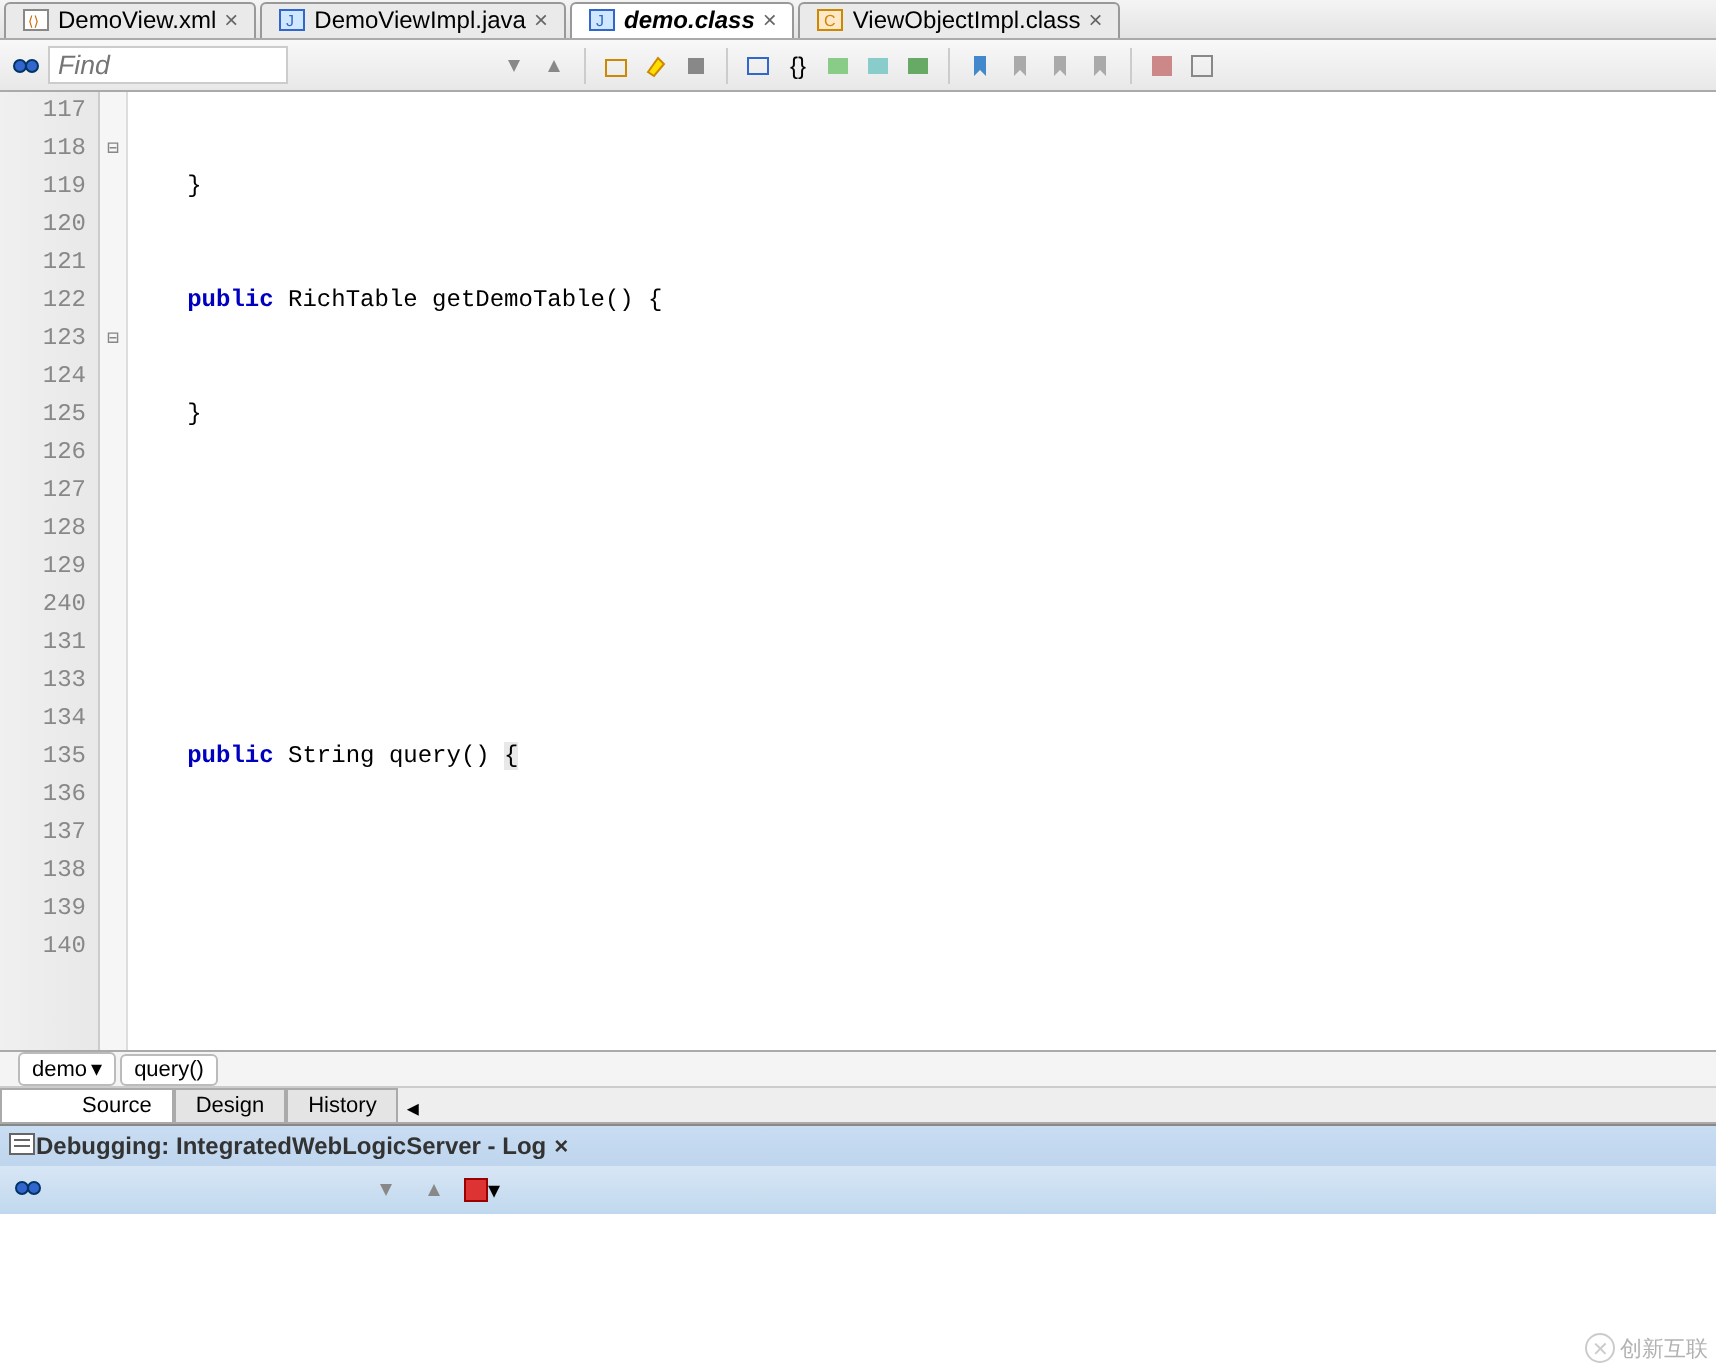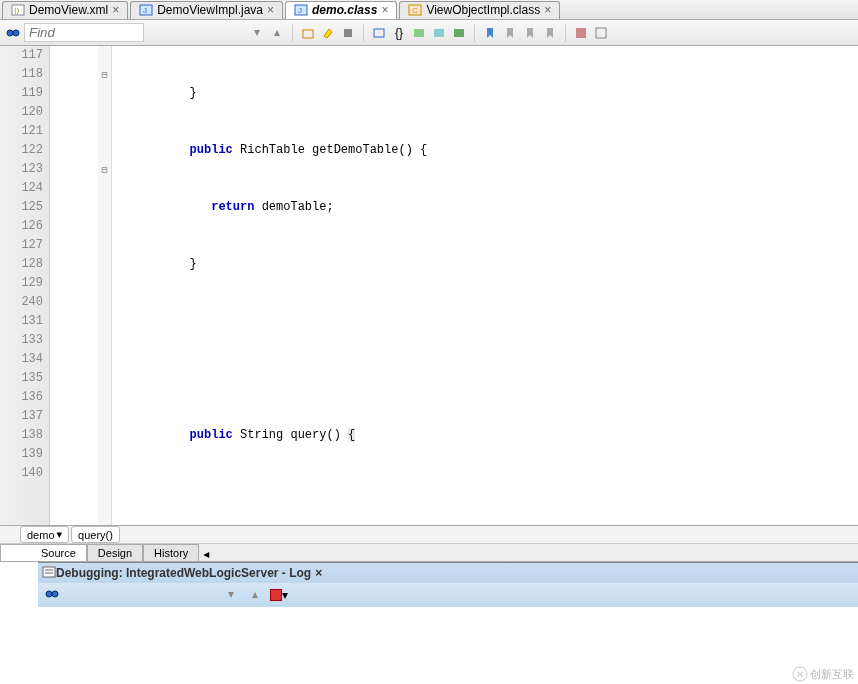--- a/index.html
+++ b/index.html
@@ -58,21 +58,20 @@
       font-style: italic;
     }
     .tb-sep { width: 1px; height: 18px; background: #ccc; margin: 0 4px; }
     .tb-btn { width: 18px; height: 18px; display: inline-flex; align-items: center; justify-content: center; }
     
     .editor-area {
       display: flex;
       height: 480px;
       border-bottom: 1px solid #aaa;
       overflow: hidden;
-      gap: 48px;
     }
     .gutter {
       width: 50px;
       background: linear-gradient(to right, #f0f0f0, #e8e8e8);
       border-right: 1px solid #ccc;
       text-align: right;
       padding-right: 6px;
       color: #888;
       font-family: Consolas, "Courier New", monospace;
       font-size: 12px;
@@ -98,21 +97,22 @@
       position: relative;
     }
     .code-line { height: 19px; position: relative; }
     .kw { color: #0000c0; font-weight: bold; }
     
     .breadcrumb-bar {
       height: 18px;
       background: #f4f4f4;
       border-bottom: 1px solid #ccc;
       display: flex;
-      padding: 0 20px;
+      align-items: center;
+      padding: 0 9px;
       font-size: 11px;
     }
     .breadcrumb-item {
       padding: 1px 6px;
       border: 1px solid #bbb;
       border-radius: 3px;
       background: #fff;
       margin-right: 2px;
       display: flex;
       align-items: center;
@@ -130,21 +130,20 @@
       border: 1px solid #aaa;
       border-bottom: none;
       background: #e4e4e4;
       font-size: 11px;
     }
     .source-tab.active { background: #fff; padding-left: 40px; }
     
     .log-panel {
       background: linear-gradient(#c9ddf2, #b0cce8);
       border-top: 1px solid #888;
-      margin-left: 38px;
     }
     .log-header {
       height: 20px;
       display: flex;
       align-items: center;
       padding: 0 4px;
       font-weight: bold;
       color: #333;
     }
     .log-header .closex { margin-left: 4px; cursor: pointer; }
@@ -371,21 +370,20 @@
       <div>&nbsp;</div>
       <div>&nbsp;</div>
       <div>&nbsp;</div>
       <div>&nbsp;</div>
       <div>&nbsp;</div>
       <div>&nbsp;</div>
   </div>
   <div class="code">
     <div class="code-line">   }</div>
     <div class="code-line">   <span class="kw">public</span> RichTable getDemoTable() {</div>
-    <div class="code-line">      <span class="kw">return</span> demoTable;</div>
     <div class="code-line">   }</div>
     <div class="code-line"></div>
     <div class="code-line"></div>
     <div class="code-line">   <span class="kw">public</span> String query() <span style="background:#e8e8e8">{</span></div>
     <div class="code-line"></div>
     
     
     
     
     

